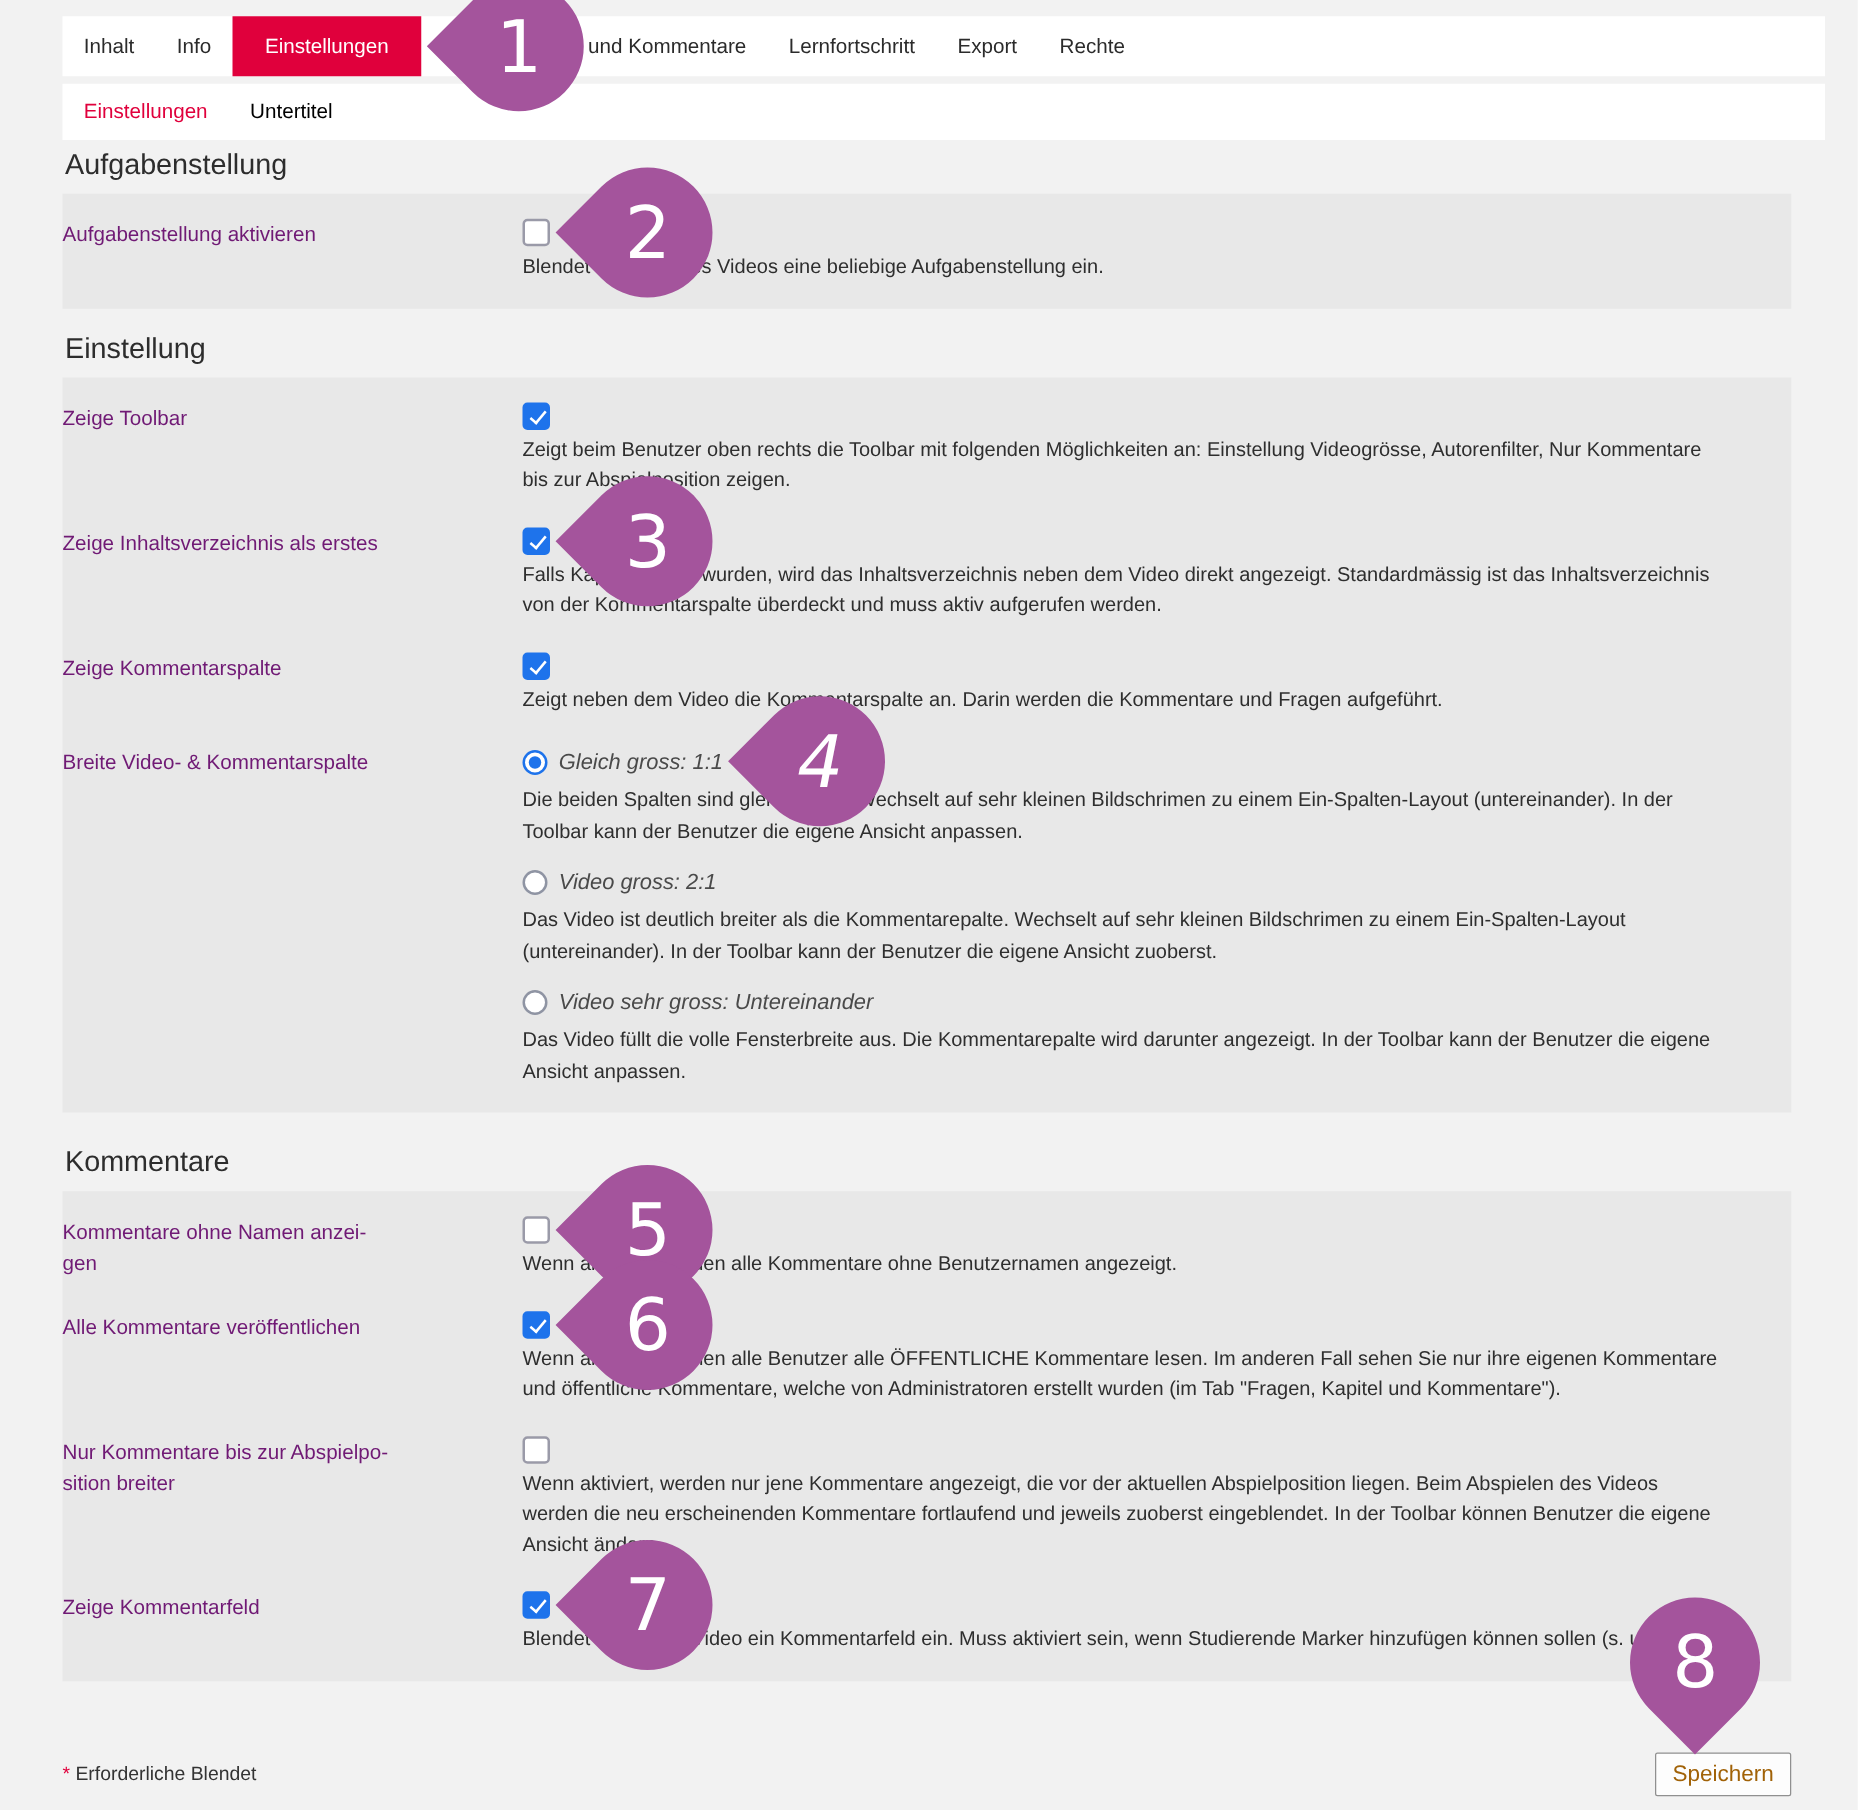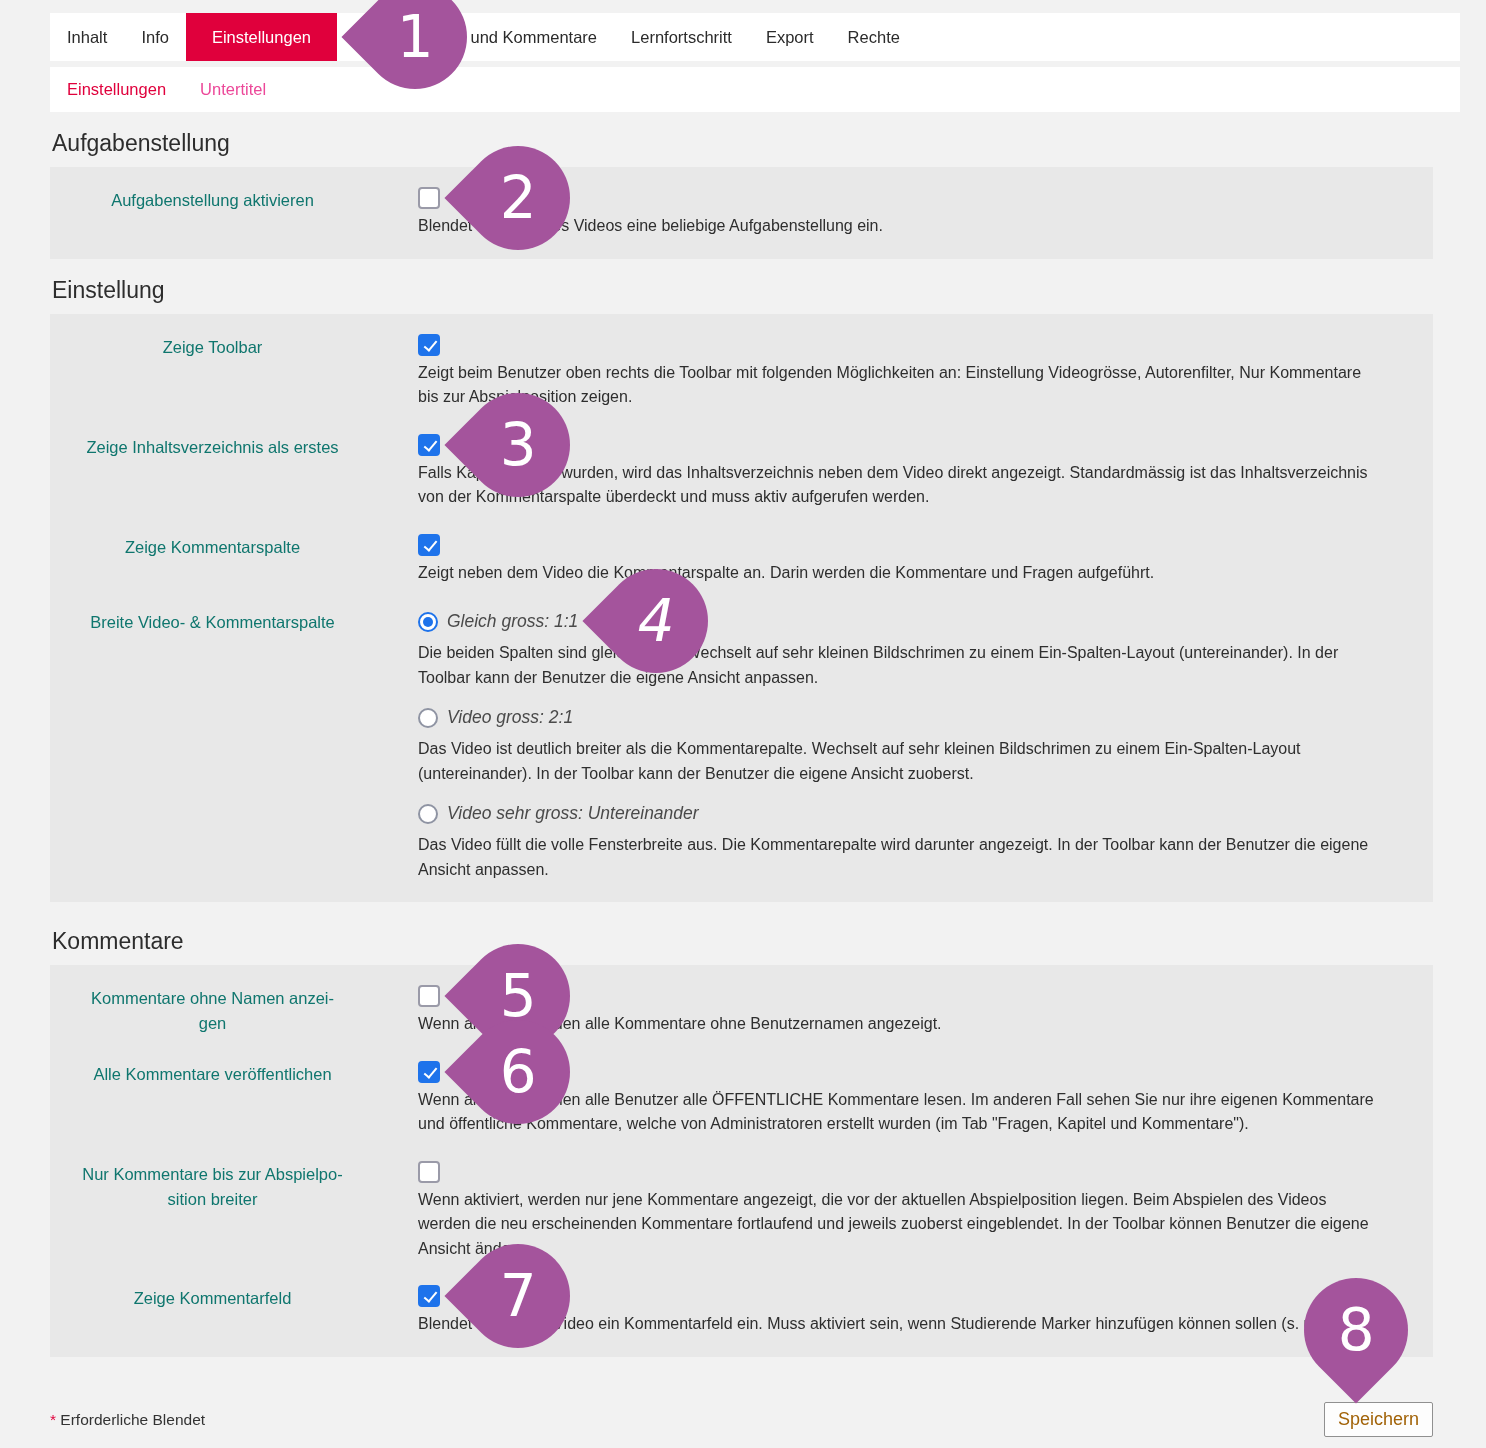--- a/index.html
+++ b/index.html
@@ -4,30 +4,30 @@
 <style>
   html,body{margin:0;padding:0;}
   body{font-family:"Liberation Sans","DejaVu Sans",sans-serif;}
   .page{position:relative;width:1486px;height:1448px;background:#f2f2f2;overflow:hidden;color:#2e2e2e;}
 
   
   .tabbar{position:absolute;left:50px;top:13px;width:1410px;height:48px;background:#fff;display:flex;align-items:stretch;}
   .tab{display:flex;align-items:center;padding:0 17px;font-size:16.5px;color:#2b2b2b;cursor:pointer;white-space:nowrap;}
   .tab-active{background:#e0003c;color:#fff;padding:0 26px;position:relative;}
   .subtabbar{position:absolute;left:50px;top:67px;width:1410px;height:45px;background:#fff;display:flex;align-items:center;}
-  .subtab{padding:0 17px;font-size:16.5px;color:#ec4899;cursor:pointer;white-space:nowrap;}
+  .subtab{padding:0 17px;font-size:16.5px;color:#000000;cursor:pointer;white-space:nowrap;}
   .subtab-active{color:#e0003c;}
 
   
-  .content{position:absolute;left:50px;top:112px;width:1383px;}
+  .content{position:absolute;left:50px;top:100px;width:1383px;}
   .section-title{font-size:23px;line-height:30px;font-weight:400;color:#2d2d2d;margin:16px 0 9px 2px;}
   .formbox{background:#e8e8e8;padding:20px 0;}
   .row{display:flex;margin-bottom:24px;}
   .row:last-child{margin-bottom:0;}
-  .lbl{width:325px;flex:none;text-align:center;color:#0f766e;font-size:16.5px;line-height:25px;white-space:pre-line;padding-top:1px;}
+  .lbl{width:325px;flex:none;text-align:left;color:#701a75;font-size:16.5px;line-height:25px;white-space:pre-line;padding-top:1px;}
   .ctrl{flex:1;margin-left:43px;padding-right:50px;position:relative;}
   .help{font-size:16px;line-height:24.5px;color:#2e2e2e;max-width:1000px;margin:5px 0 0;}
 
   
   .cb{width:22px;height:22px;border-radius:4px;background:#fff;border:2px solid #9a9aa8;box-sizing:border-box;cursor:pointer;}
   .cb.checked{background:#1e73eb;border-color:#1e73eb;position:relative;}
   .cb.checked::after{content:"";position:absolute;left:6.5px;top:2px;width:5px;height:11px;border:solid #fff;border-width:0 2.5px 2.5px 0;transform:rotate(40deg);}
 
   
   .opt-line{display:flex;align-items:center;gap:9px;position:relative;font-style:italic;}

